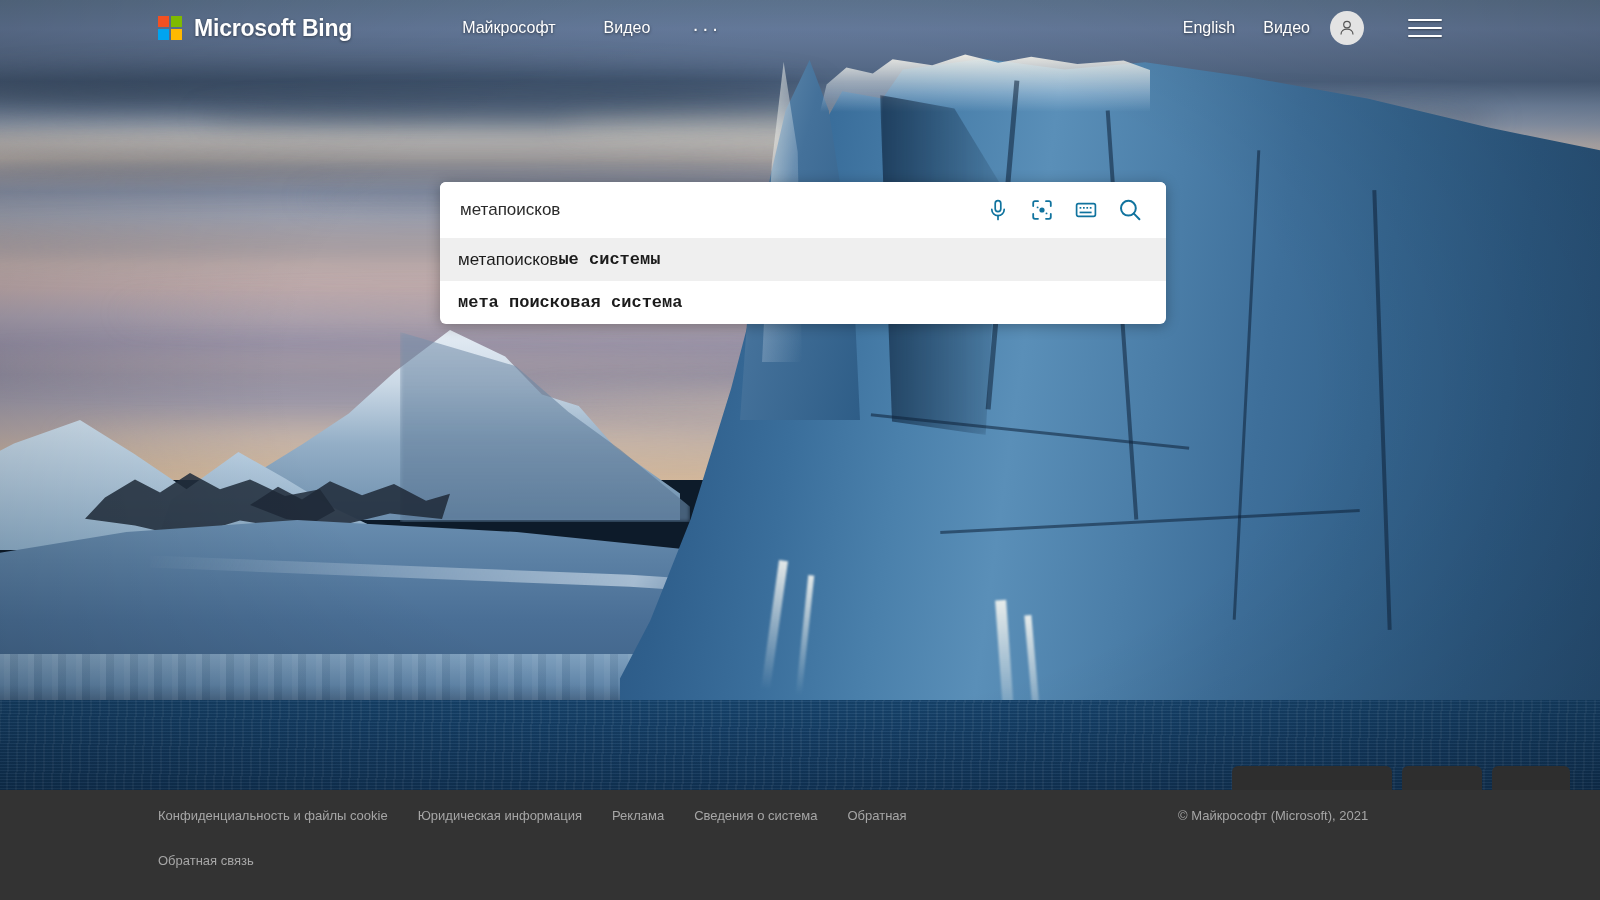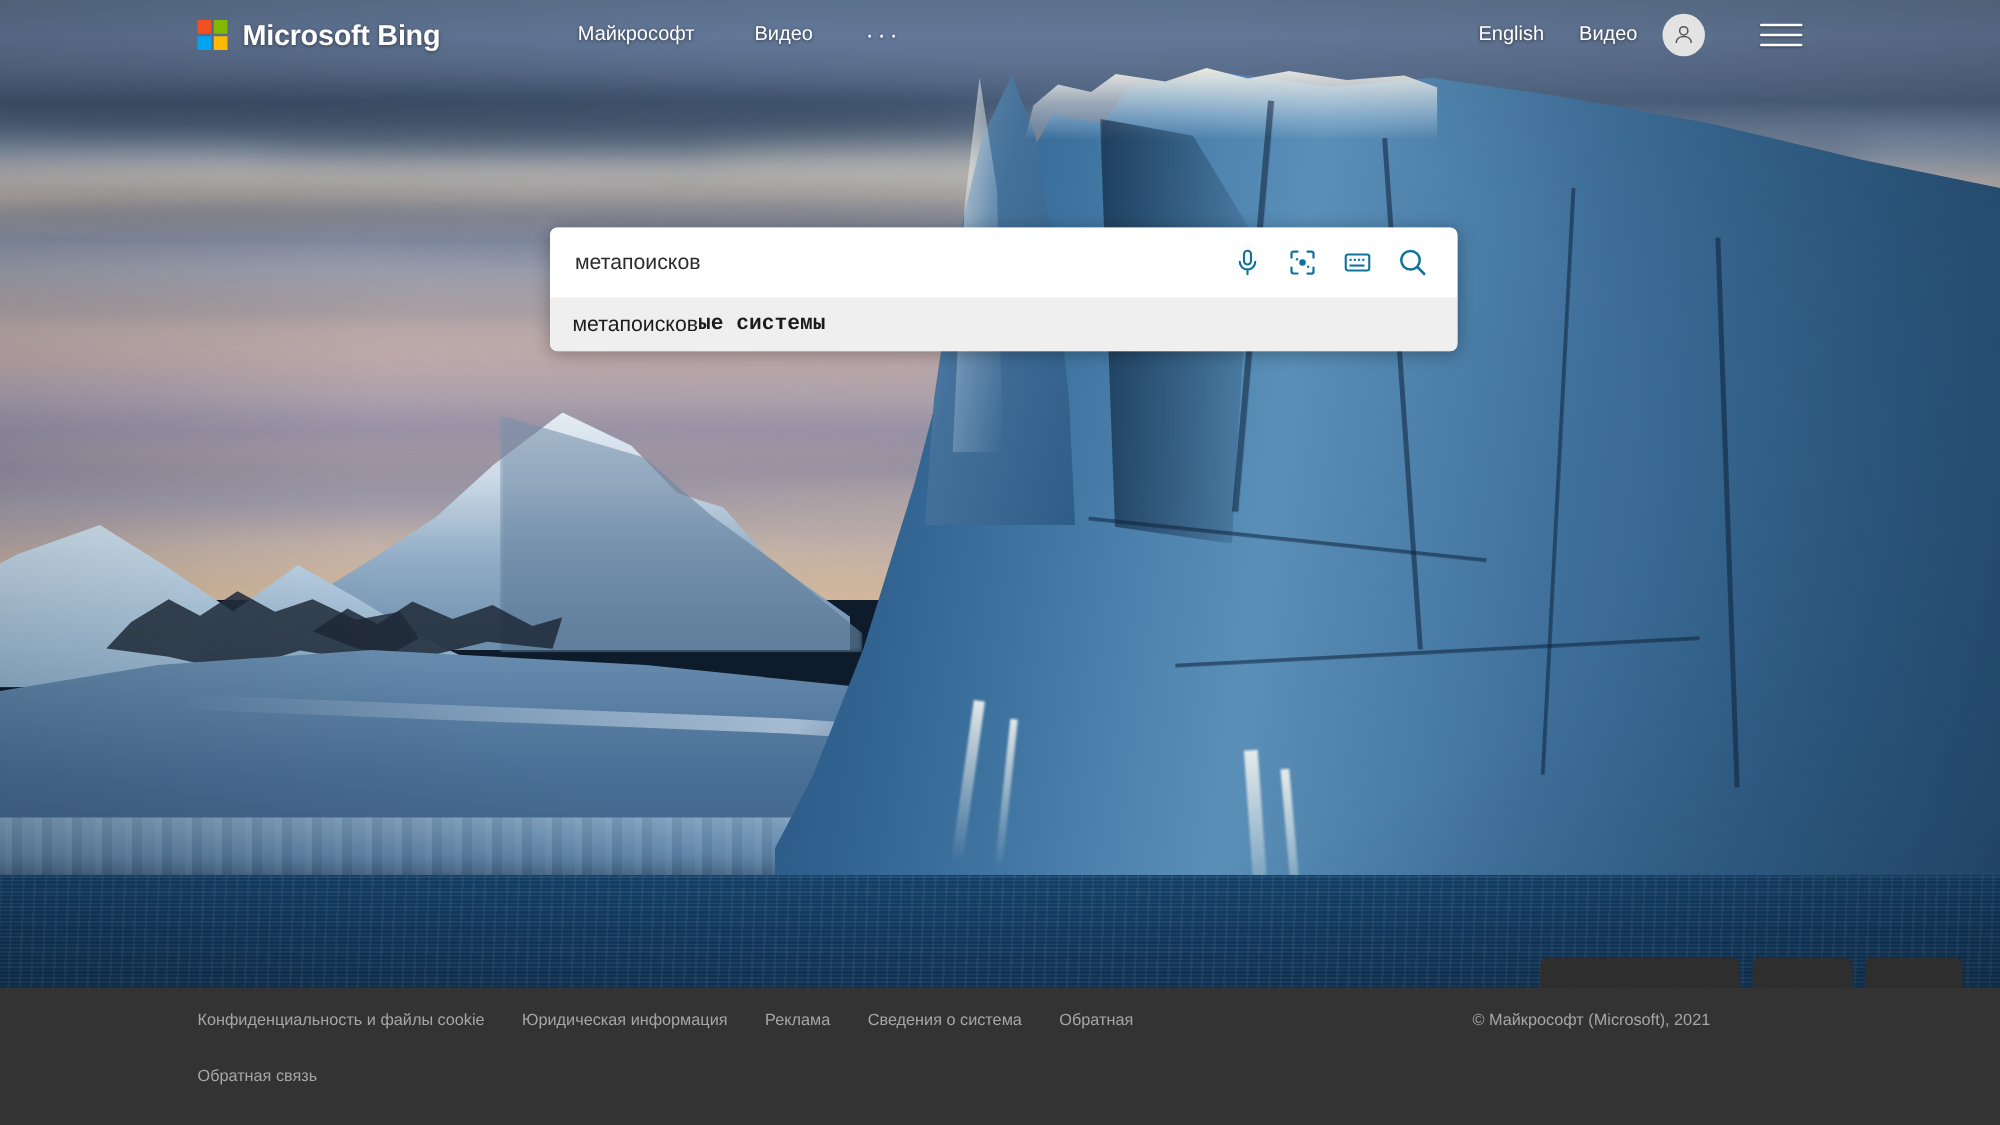--- a/index.html
+++ b/index.html
@@ -400,20 +400,25 @@
     </div>
   </div>
 
   <a href="#" class="sugg">
     <div class="sugg-row sel">
       <span class="plain">метапоисков</span>
         <b>ые системы</b>
     </div>
   </a>
 
+  <a href="#" class="sugg">
+    <div class="sugg-row">
+      <b>мета поисковая система</b>
+    </div>
+  </a>
 </div>
 
 <div id="footer">
   <div class="f-links">
     <a href="#">Конфиденциальность и файлы cookie</a>
     <a href="#">Юридическая информация</a>
     <a href="#">Реклама</a>
     <a href="#">Сведения о система</a>
     <a href="#">Обратная</a>
   </div>

